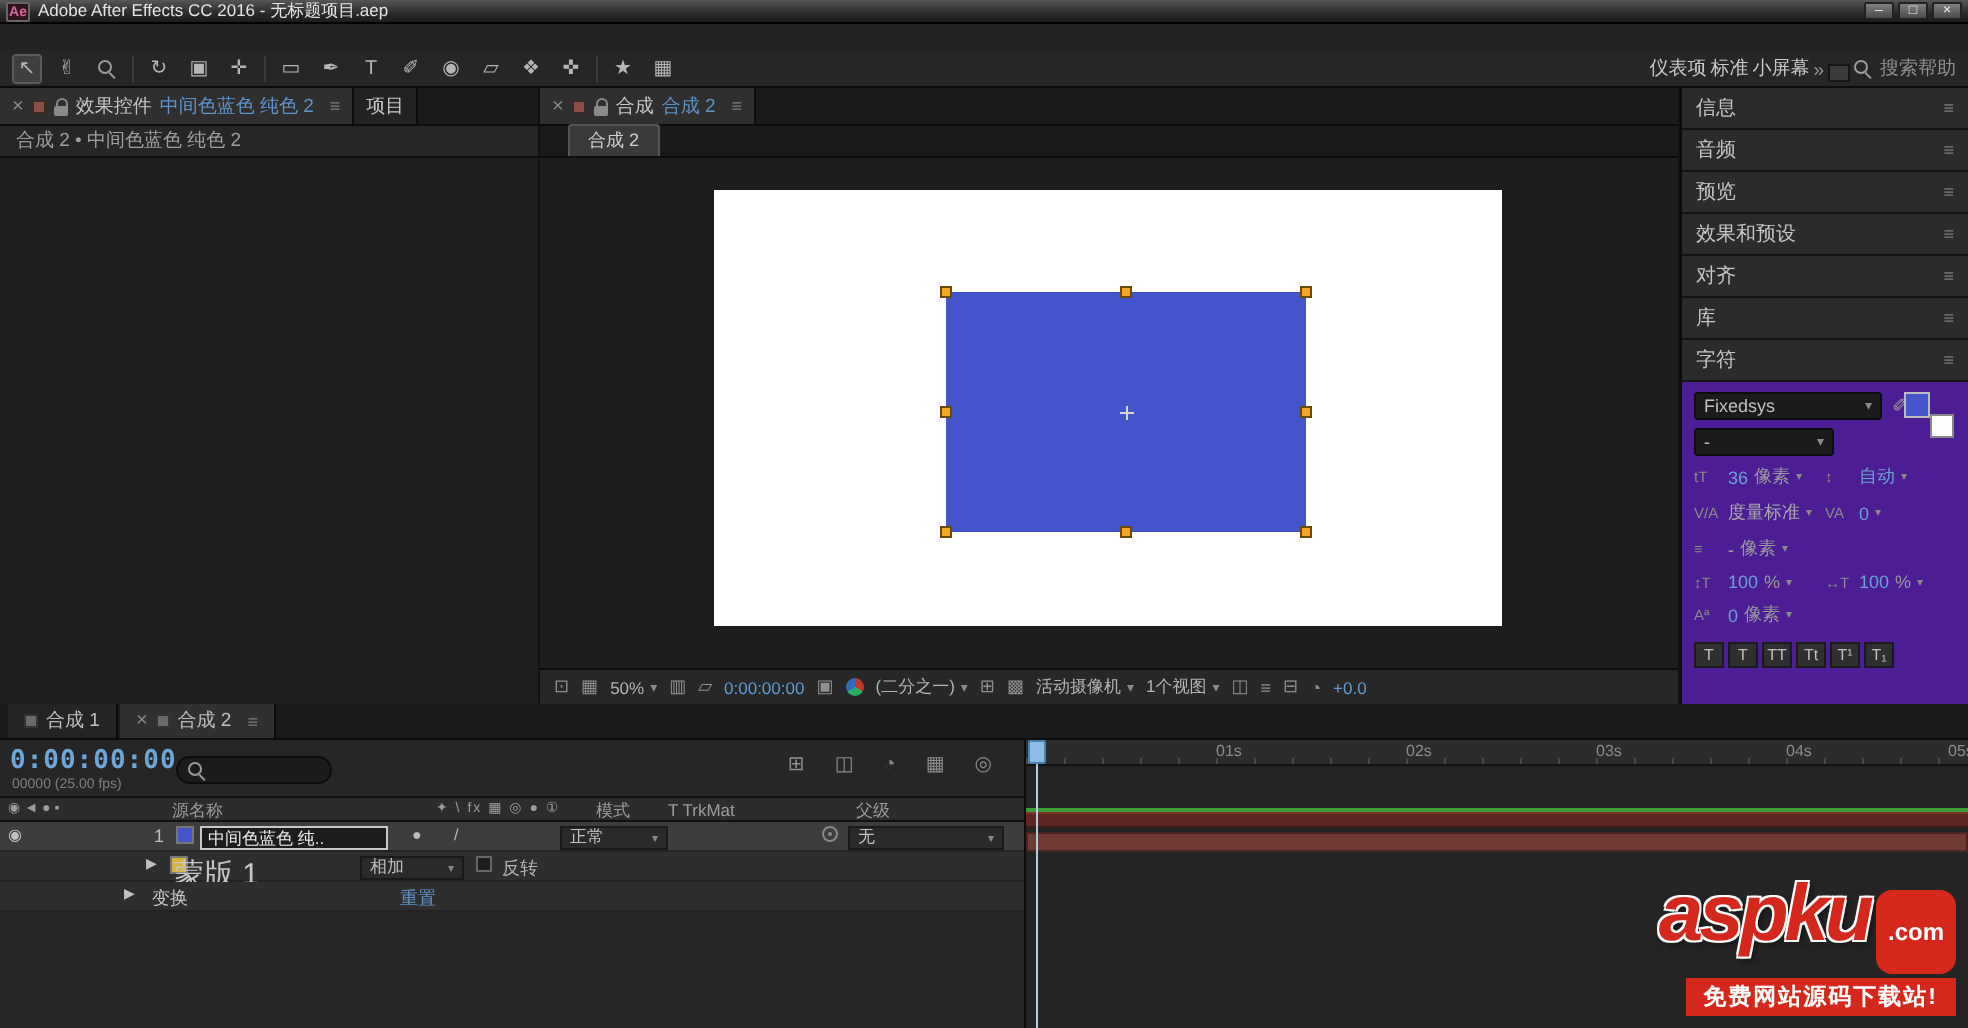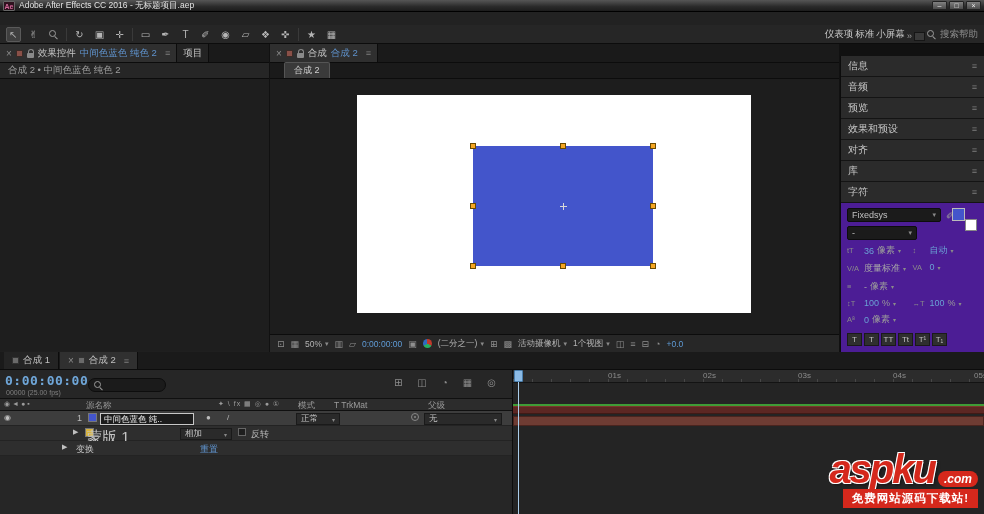--- a/index.html
+++ b/index.html
@@ -29,21 +29,21 @@
 .panelbox{width:11px;height:9px;background:#3a3a3a;border:1px solid #161616}
 .help-search{display:flex;align-items:center;gap:4px;color:#8f8f8f;font-size:9.5px}
 .mag{position:relative;display:inline-block;width:9px;height:9px}
 .mag::before{content:"";position:absolute;left:0;top:0;width:5px;height:5px;border:1px solid #9c9c9c;border-radius:50%}
 .mag::after{content:"";position:absolute;left:6px;top:6px;width:4px;height:1.2px;background:#9c9c9c;transform:rotate(45deg);transform-origin:0 0}
 
 
 .main{position:absolute;left:0;top:44px;width:984px;height:308px;background:#111}
 .p-left{position:absolute;left:0;top:0;width:269px;height:308px;background:#1f1f1f}
 .p-center{position:absolute;left:270px;top:0;width:569px;height:308px;background:#1f1f1f}
-.p-right{position:absolute;left:840px;top:12px;width:144px;height:308px;background:#252525;border-left:1px solid #0c0c0c}
+.p-right{position:absolute;left:840px;top:0;width:144px;height:308px;background:#252525;border-left:1px solid #0c0c0c}
 .tabbar{height:19px;background:#1a1a1a;display:flex;align-items:stretch;border-bottom:1px solid #0c0c0c}
 .tab{display:flex;align-items:center;gap:4px;padding:0 6px;background:#232323;border-right:1px solid #0c0c0c;font-size:9.5px;color:#c6c6c6;white-space:nowrap}
 .tab.active{background:#2f2f2f}
 .close{color:#8a8a8a;font-size:10px}
 .grip{width:7px;height:7px;background:#8a5048;border:1px solid #3a2a26}
 .lock{display:inline-block;width:7px;height:9px;position:relative}
 .lock::before{content:"";position:absolute;left:1px;top:0;width:4px;height:4px;border:1px solid #8a8a8a;border-bottom:none;border-radius:3px 3px 0 0}
 .lock::after{content:"";position:absolute;left:0;top:4px;width:7px;height:5px;background:#8a8a8a;border-radius:1px}
 .tab-subject{color:#5f93cd}
 .pmenu{color:#7d7d7d;margin-left:4px;font-size:9px}
@@ -77,21 +77,21 @@
 .dd{position:relative;height:14px;background:#1b1b1b;border:1px solid #0d0d0d;border-radius:2px;display:flex;align-items:center;padding:0 4px;color:#c0c0c0;font-size:9px}
 .dd::after{content:"▾";margin-left:auto;font-size:7px;color:#8a8a8a;padding-left:4px}
 .char-row{display:flex;align-items:center;margin-bottom:4px;gap:5px}
 .font-dd{width:94px}
 .style-dd{width:70px}
 .swatches{position:absolute;right:7px;top:5px;width:25px;height:23px}
 .sw-back{position:absolute;right:0;bottom:0;width:12px;height:12px;background:#fff;border:1px solid #888}
 .sw-front{position:absolute;left:0;top:0;width:13px;height:13px;background:#4355cb;border:1px solid #bbb;z-index:2}
 .eyedrop{color:#9a9a9a;font-size:10px}
 .eyedrop::before{content:"✐"}
-.cr{display:flex;align-items:flex-start;margin-bottom:5px}
+.cr{display:flex;align-items:center;margin-bottom:5px}
 .half{display:flex;align-items:center;gap:3px;width:50%}
 .ci{font-size:7.5px;color:#8a8a8a;min-width:14px;text-align:left}
 .ci-size::before{content:"tT"}.ci-lead::before{content:"↕"}.ci-kern::before{content:"V/A"}.ci-track::before{content:"VA"}
 .ci-stroke::before{content:"≡"}.ci-vs::before{content:"↕T"}.ci-hs::before{content:"↔T"}.ci-base::before{content:"Aª"}
 .cdd{display:flex;align-items:center;gap:3px}
 .cdd::after{content:"▾";font-size:6px;color:#8a8a8a}
 .cval{color:#6aa0d4}
 .cunit{color:#9a9a9a}
 .toggles{display:flex;gap:2px;margin-top:7px}
 .tg{width:15px;height:13px;background:#2f2f2f;border:1px solid #1a1a1a;display:flex;align-items:center;justify-content:center;font-size:8px;color:#c0c0c0}
@@ -127,21 +127,21 @@
 .eye{left:4px;font-size:8px;color:#c0c0c0}
 .eye::before{content:"◉"}
 .lnum{left:77px;color:#bdbdbd;font-size:9px}
 .chip{width:9px;height:9px;border:1px solid #777;top:2.5px}
 .chip.blue{left:88px;background:#4355cb}
 .chip.yellow{left:85px;background:#d8b43e}
 .namebox{left:100px;width:94px;height:12px;background:#1c1c1c;border:1px solid #c8c8c8;color:#ececec;font-size:8.5px;padding:0 3px;top:1.5px;line-height:10px;overflow:hidden;white-space:nowrap}
 .swm{left:206px;color:#bbb;font-size:8px;letter-spacing:7px}
 .tl-dd{position:absolute;height:12px;background:#2a2a2a;border:1px solid #1a1a1a;display:flex;align-items:center;padding:0 4px;font-size:8.5px;color:#c0c0c0;top:1.5px}
 .tl-dd::after{content:"▾";margin-left:auto;font-size:6px;color:#888;padding-left:4px}
-.dd-mode{left:296px;width:44px}
+.dd-mode{left:280px;width:54px}
 .dd-parent{left:424px;width:78px}
 .pickwhip{left:411px;top:4px;width:8px;height:8px;border:1px solid #888;border-radius:50%}
 .pickwhip::before{content:"";position:absolute;left:2px;top:2px;width:2px;height:2px;background:#888;border-radius:50%}
 .tw{font-size:7px;color:#c0c0c0;top:3px}
 .tw.open::before{content:"▼"}
 .tw.closed::before{content:"▶"}
 .g-label{color:#c6c6c6;font-size:9px}
 .r2 .tw{left:62px}.r2 .g-label{left:76px}
 .r3 .tw{left:73px}.r3 .m-name{left:87px;color:#c6c6c6;font-size:15px}.r3 .tl-dd{left:180px;width:52px}
 .cb{left:238px;top:3px;width:8px;height:8px;background:#1e1e1e;border:1px solid #666}
@@ -156,21 +156,21 @@
 .green-line{position:absolute;left:0;width:100%;top:34px;height:2px;background:#3f9b36}
 .work-band{position:absolute;left:0;width:100%;top:36px;height:8px;background:#5c2723;border-top:1px solid #7b352c;border-bottom:1px solid #401a16}
 .layer-bar{position:absolute;left:0;width:100%;top:46px;height:10px;background:#6e3c33;border:1px solid #4a241e}
 .cti{position:absolute;left:1px;top:0;width:9px;height:12px;background:#8cbbe6;border:1px solid #4a7fae;border-radius:1px;z-index:3}
 .cti-line{position:absolute;left:5px;top:0;width:1px;height:144px;background:#aacdea;z-index:2}
 
 
 .watermark{position:absolute;right:6px;bottom:6px;text-align:right;z-index:20}
 .wm-line1{display:flex;align-items:baseline;justify-content:flex-end}
 .wm-brand{font-size:40px;font-weight:bold;font-style:italic;color:#d5281c;letter-spacing:-2px;line-height:.9;text-shadow:-1px -1px 0 #fff,1px -1px 0 #fff,-1px 1px 0 #fff,1px 1px 0 #fff,2px 2px 3px rgba(0,0,0,.45)}
-.wm-tld{background:#d5281c;color:#fff;font-size:12px;font-weight:bold;font-style:italic;padding:1px 6px;border-radius:8px;margin-left:3px}
+.wm-tld{background:#d5281c;color:#fff;font-size:12px;font-weight:bold;padding:14px 6px;border-radius:8px;margin-left:3px}
 .wm-tag{display:inline-block;background:#d5281c;color:#fff;font-size:11.5px;font-weight:bold;padding:2px 9px;margin-top:2px;letter-spacing:1px}
 </style>
 </head>
 <body>
 
 <div class="app">
 
   <div class="titlebar">
     <span class="ae-logo">Ae</span>
     <span class="title-text">Adobe After Effects CC 2016 - 无标题项目.aep</span>

